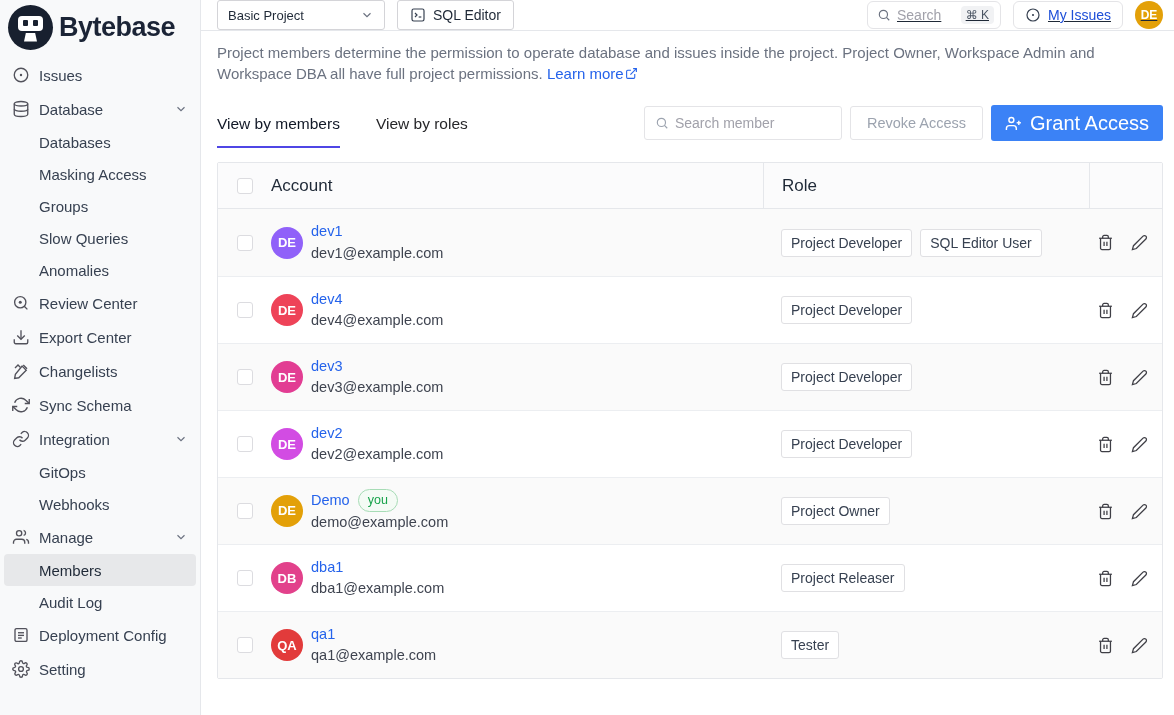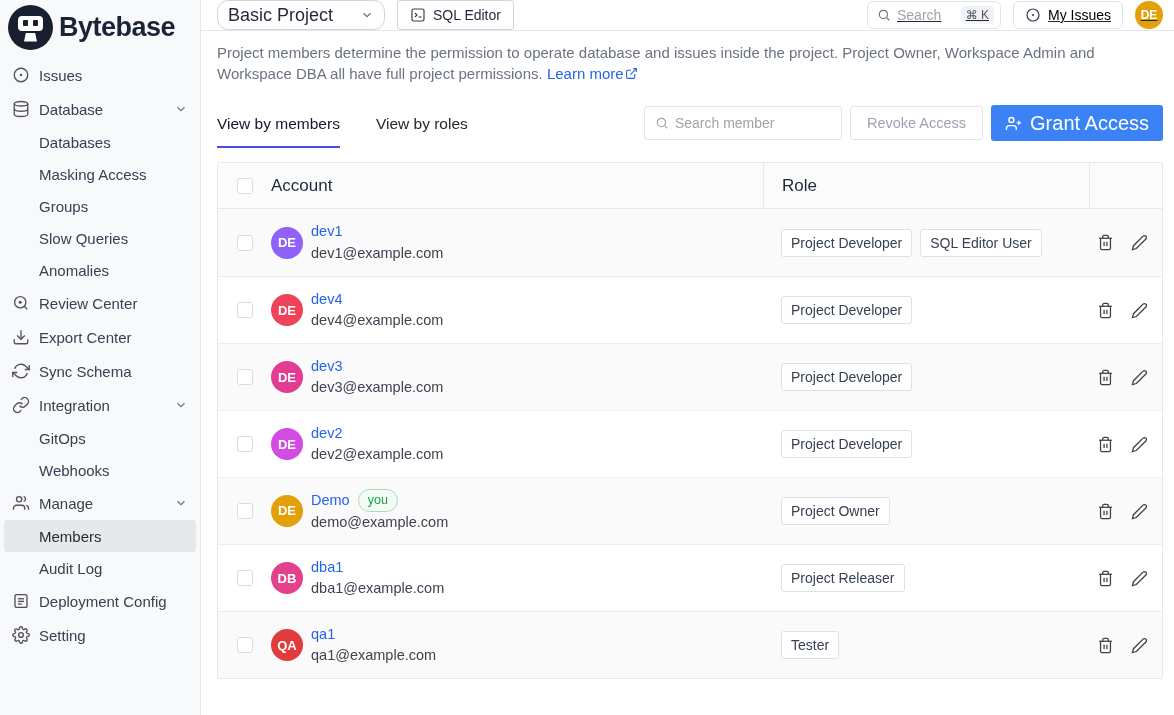--- a/index.html
+++ b/index.html
@@ -26,34 +26,34 @@
   .nav-item { display:flex; align-items:center; height:34px; padding:0 8px; border-radius:4px; cursor:pointer; }
   .nav-item.sub { height:32px; padding-left:35px; }
   .nav-item.selected { background:#e7e8ea; color:#1f2937; }
   .nav-item .nico { width:18px; height:18px; margin-right:9px; color:#52525b; flex:none; display:flex; }
   .nav-item .chev { margin-left:auto; width:14px; height:14px; color:#6b7280; display:flex; }
   .nav-item svg { width:100%; height:100%; }
 
   
   .topbar { height:47px; border-bottom:1px solid #e5e7eb; display:flex; align-items:center;
     padding:0 11px 0 16px; gap:12px; background:#fff; }
-  .proj-select { width:168px; height:30px; border:1px solid #d4d4d8; border-radius:11px; background:#fff;
-    display:flex; align-items:center; padding:0 10px; font-size:18px; color:#1f2937; cursor:pointer; }
+  .proj-select { width:168px; height:30px; border:1px solid #d4d4d8; border-radius:3px; background:#fff;
+    display:flex; align-items:center; padding:0 10px; font-size:13px; color:#1f2937; cursor:pointer; }
   .proj-select .chev { margin-left:auto; width:14px; height:14px; color:#6b7280; display:flex; }
   .btn-plain { height:30px; border:1px solid #d4d4d8; border-radius:3px; background:#fff; display:flex;
     align-items:center; gap:7px; padding:0 12px; font-size:14px; color:#1f2937; cursor:pointer; }
   .btn-plain .bico { width:16px; height:16px; display:flex; color:#374151; }
   .top-right { margin-left:auto; display:flex; align-items:center; gap:12px;text-decoration:underline; }
   .search-box { width:134px; height:28px; border:1px solid #e4e4e7; border-radius:6px; background:#fff;
     display:flex; align-items:center; gap:6px; padding:0 6px 0 9px; cursor:text; }
   .search-box .sico { width:14px; height:14px; color:#6b7280; display:flex; flex:none; }
   .search-box .ph { font-size:14px; color:#a1a1aa; flex:1; }
   .kbd { background:#f1f2f4; border-radius:4px; font-size:12px; color:#4b5563; padding:2px 5px; white-space:nowrap; }
   .myissues { height:28px; border:1px solid #e4e4e7; border-radius:6px; background:#fff; display:flex;
-    align-items:center; gap:7px; padding:0 11px; font-size:14px; color:#000000; cursor:pointer; }
+    align-items:center; gap:7px; padding:0 11px; font-size:14px; color:#1d4ed8; cursor:pointer; }
   .myissues .bico { width:16px; height:16px; display:flex; color:#374151; }
   .avatar-top { width:28px; height:28px; border-radius:50%; color:#fff; font-size:12px; font-weight:700;
     display:flex; align-items:center; justify-content:center; cursor:pointer; }
 
   
   .content { padding:11px 11px 0 16px; }
   .desc { font-size:15px; line-height:21px; color:#6b7280; max-width:1140px; }
   .link { color:#2563eb; text-decoration:none; cursor:pointer; }
   .ext-ico { display:inline-block; width:13px; height:13px; vertical-align:-1px; color:#2563eb; margin-left:1px; }
 
@@ -172,20 +172,30 @@
               <path d="M21 15v4a2 2 0 0 1-2 2H5a2 2 0 0 1-2-2v-4"></path>
               <polyline points="7 10 12 15 17 10"></polyline>
               <line x1="12" y1="15" x2="12" y2="3"></line>
             </svg>
           </span>
         <span>Export Center</span>
       </div>
       <div class="nav-item">
         <span class="nico">
             <svg viewBox="0 0 24 24" fill="none" stroke="currentColor" stroke-width="1.8">
+              <path d="M15 4l5 5"></path>
+              <path d="M13.5 5.5L19 11 9 21l-5.5 1L4.5 16.5 13.5 5.5z" transform="rotate(0 12 12)"></path>
+              <path d="M4 8l4-4 3 3"></path>
+            </svg>
+          </span>
+        <span>Changelists</span>
+      </div>
+      <div class="nav-item">
+        <span class="nico">
+            <svg viewBox="0 0 24 24" fill="none" stroke="currentColor" stroke-width="1.8">
               <polyline points="23 4 23 10 17 10"></polyline>
               <polyline points="1 20 1 14 7 14"></polyline>
               <path d="M3.51 9a9 9 0 0 1 14.85-3.36L23 10M1 14l4.64 4.36A9 9 0 0 0 20.49 15"></path>
             </svg>
           </span>
         <span>Sync Schema</span>
       </div>
       <div class="nav-item">
         <span class="nico">
             <svg viewBox="0 0 24 24" fill="none" stroke="currentColor" stroke-width="1.8">

